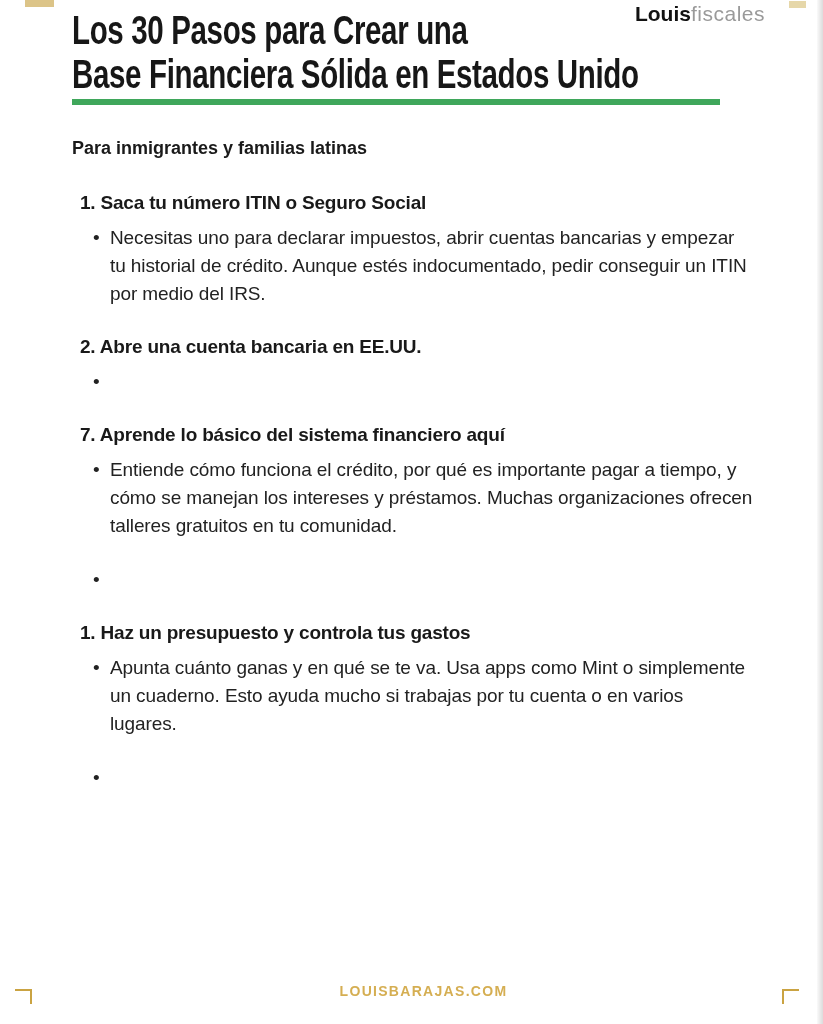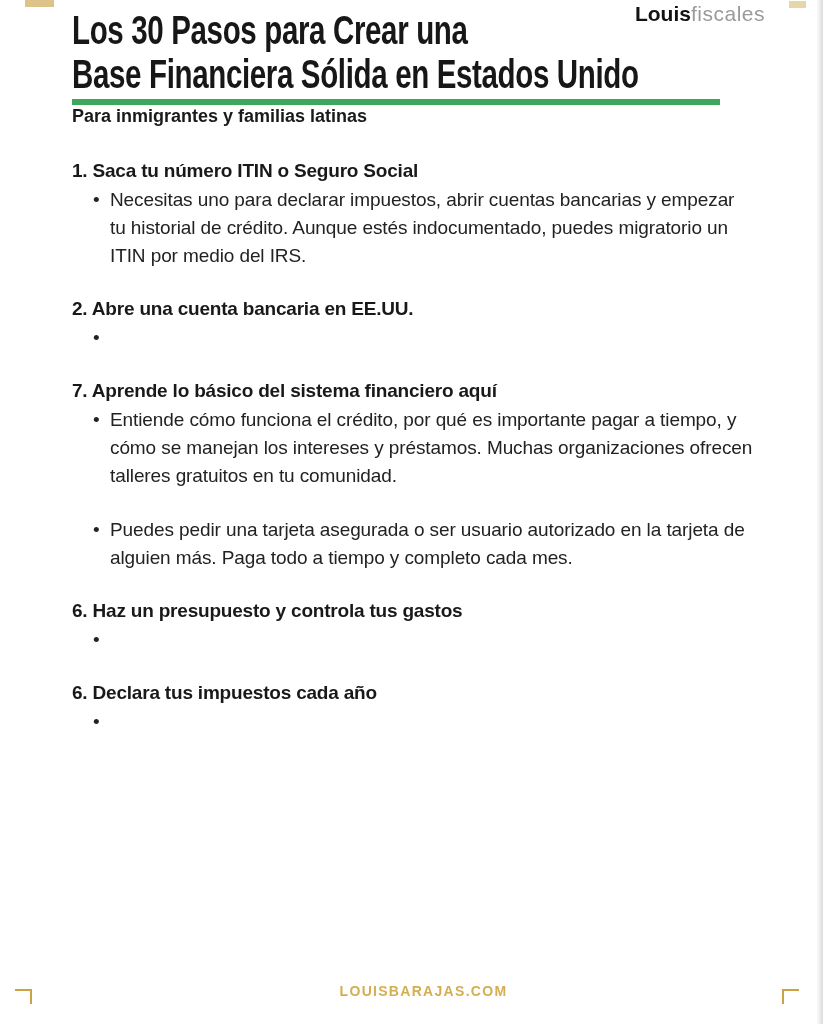--- a/index.html
+++ b/index.html
@@ -62,35 +62,35 @@
     top: 3px;
     right: 58px;
     font-size: 21px;
     line-height: 22px;
     white-space: nowrap;
   }
   .logo .logo-bold { font-weight: 700; color: #121212; margin-top: 38px; }
   .logo .logo-light { font-weight: 400; color: #9a9a9a; letter-spacing: 0.5px; }
   
   .subtitle {
-    margin: 0 0 0 72px;
+    margin: 32px 0 0 72px;
     font-size: 18px;
     font-weight: 700;
     line-height: 22px;
     color: #1a1a1a;
   }
   
   .main {
     margin: 31px 0 0 72px;
   }
   .step {
     margin: 0 0 26px 0;
   }
   .step h2 {
-    margin: 0;
+    margin: 8px;
     font-size: 19px;
     font-weight: 700;
     line-height: 26px;
     letter-spacing: -0.2px;
     color: #191919;
   }
   .step ul {
     margin: 2px 0 0 0;
     padding: 0;
     list-style: none;
@@ -168,21 +168,21 @@
 
   <div class="subtitle">Para inmigrantes y familias latinas</div>
 
   <div class="main">
 
     <section class="step">
       <h2>1. Saca tu número ITIN o Seguro Social</h2>
       <ul>
         <li>
           <span class="bullet-marker">•</span>
-          <div class="bullet-text">Necesitas uno para declarar impuestos, abrir cuentas bancarias y empezar tu historial de crédito. Aunque estés indocumentado, puedes migratorio un ITIN por medio del IRS.</div>
+          <div class="bullet-text">Necesitas uno para declarar impuestos, abrir cuentas bancarias y empezar tu historial de crédito. Aunque estés indocumentado, pedir conseguir un ITIN por medio del IRS.</div>
         </li>
       </ul>
     </section>
 
     <section class="step">
       <h2>2. Abre una cuenta bancaria en EE.UU.</h2>
       <ul>
         <li>
           <span class="bullet-marker">•</span>
         </li>
@@ -196,36 +196,35 @@
           <span class="bullet-marker">•</span>
           <div class="bullet-text">Entiende cómo funciona el crédito, por qué es importante pagar a tiempo, y cómo se manejan los intereses y préstamos. Muchas organizaciones ofrecen talleres gratuitos en tu comunidad.</div>
         </li>
       </ul>
     </section>
 
     <section class="step">
       <ul>
         <li>
           <span class="bullet-marker">•</span>
-          <div class="bullet-text">Puedes pedir una tarjeta asegurada o ser usuario autorizado en la tarjeta de alguien más. Paga todo a tiempo y completo cada mes.</div>
-        </li>
-      </ul>
-    </section>
-
-    <section class="step">
-      <h2>6. Haz un presupuesto y controla tus gastos</h2>
-      <ul>
-        <li>
-          <span class="bullet-marker">•</span>
-        </li>
-      </ul>
-    </section>
-
-    <section class="step">
-      <h2>6. Declara tus impuestos cada año</h2>
+        </li>
+      </ul>
+    </section>
+
+    <section class="step">
+      <h2>1. Haz un presupuesto y controla tus gastos</h2>
+      <ul>
+        <li>
+          <span class="bullet-marker">•</span>
+          <div class="bullet-text">Apunta cuánto ganas y en qué se te va. Usa apps como Mint o simplemente un cuaderno. Esto ayuda mucho si trabajas por tu cuenta o en varios lugares.</div>
+        </li>
+      </ul>
+    </section>
+
+    <section class="step">
       <ul>
         <li>
           <span class="bullet-marker">•</span>
         </li>
       </ul>
     </section>
 
   </div>
 
   <div class="corner-bl"></div>

